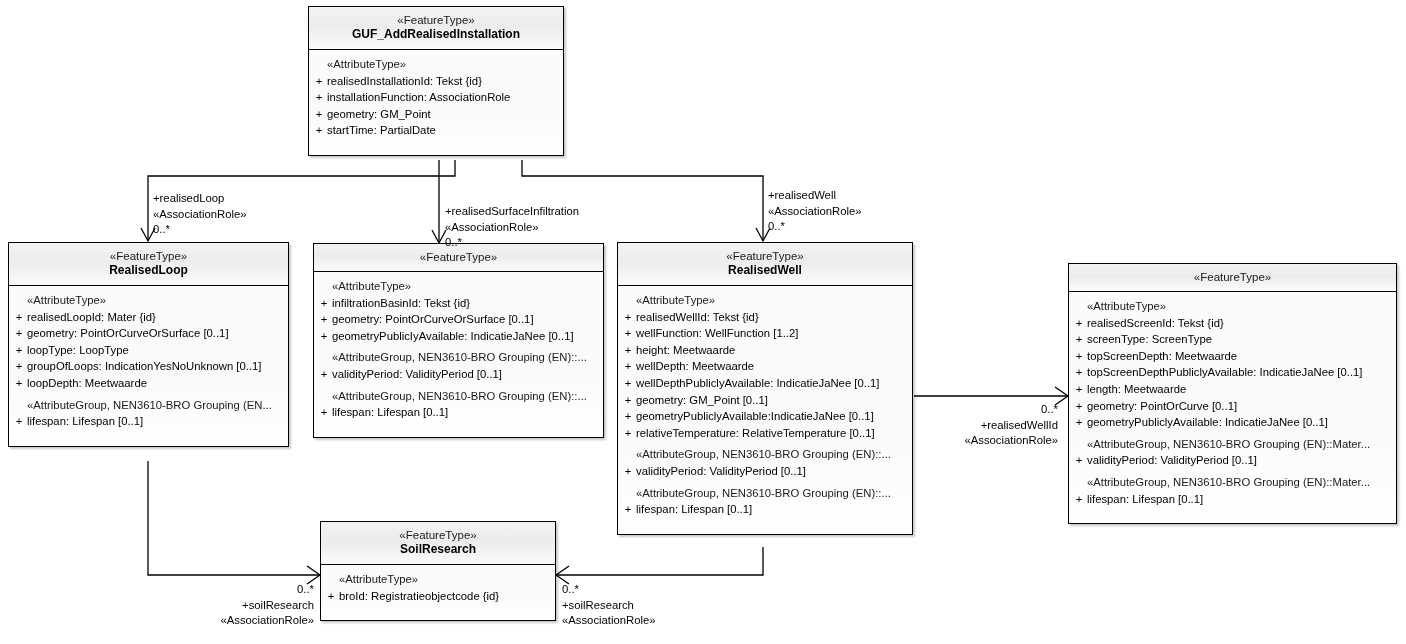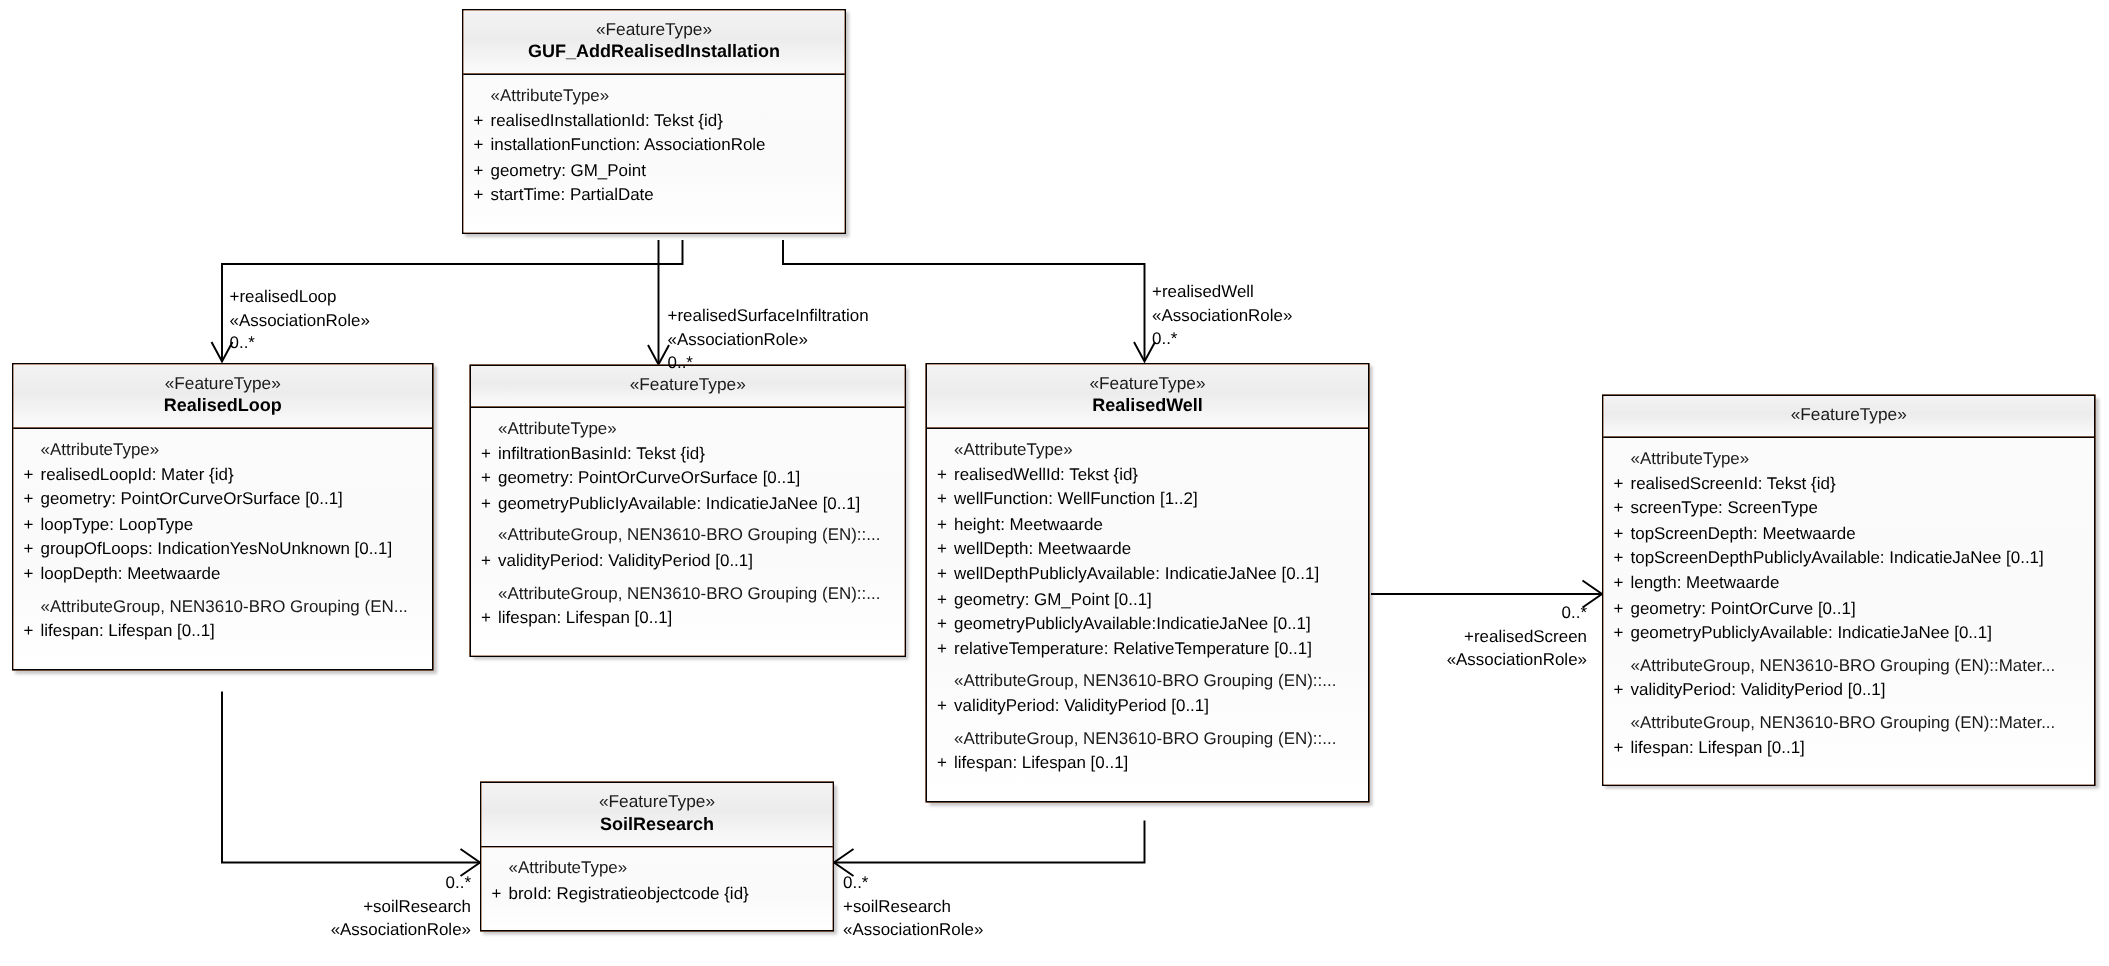--- a/index.html
+++ b/index.html
@@ -284,21 +284,21 @@
   </div>
 
   <div class="lbl" style="left:768px;top:188px;">
     <span class="role">+realisedWell</span>
     <span class="stereo-lbl">«AssociationRole»</span>
     <span class="mult">0..*</span>
   </div>
 
   <div class="lbl right" style="left:918px;top:402px;width:140px;">
     <span class="mult">0..*</span>
-    <span class="role">+realisedScreen</span>
+    <span class="role">+realisedWellId</span>
     <span class="stereo-lbl">«AssociationRole»</span>
   </div>
 
   <div class="lbl right" style="left:180px;top:582px;width:134px;">
     <span class="mult">0..*</span>
     <span class="role">+soilResearch</span>
     <span class="stereo-lbl">«AssociationRole»</span>
   </div>
 
   <div class="lbl" style="left:562px;top:582px;">

